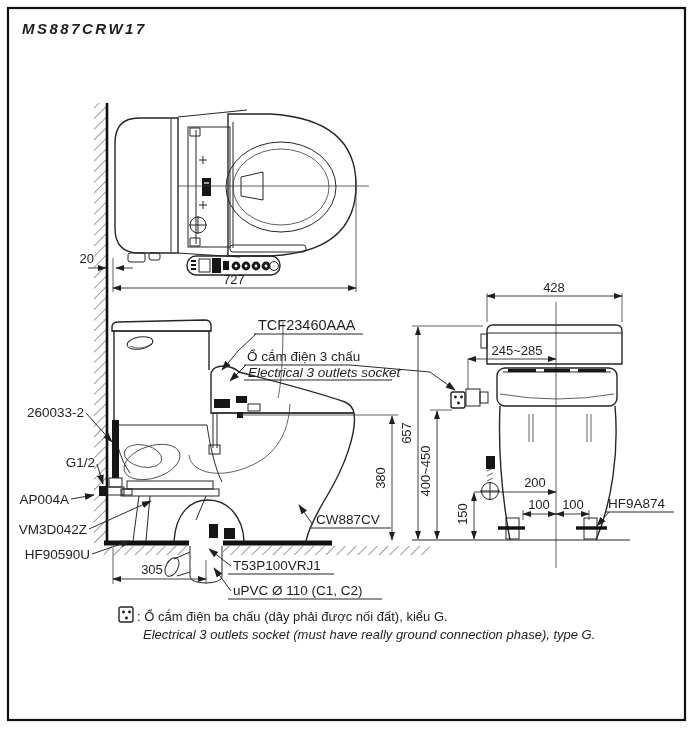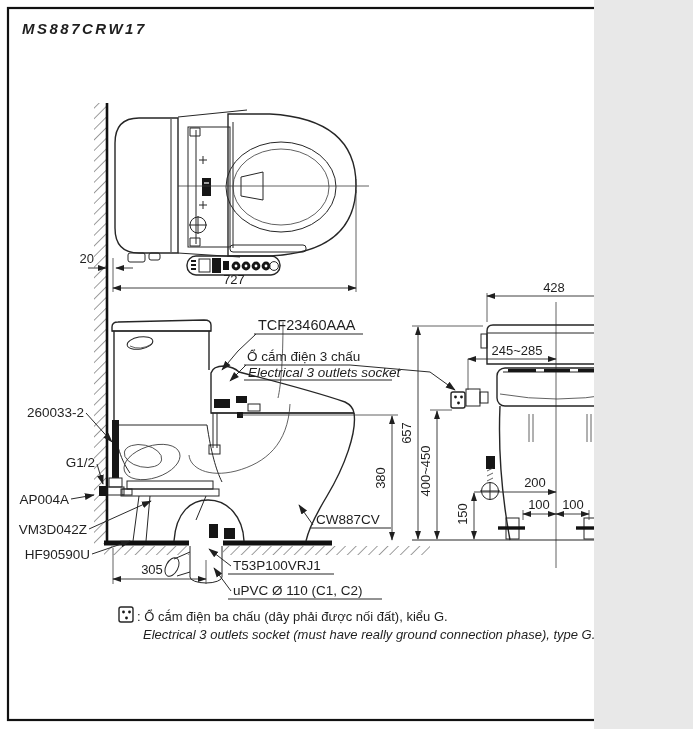--- a/index.html
+++ b/index.html
@@ -1,17 +1,17 @@
 <!DOCTYPE html>
 <html><head>
 <meta charset="utf-8">
 <style>
   html,body{margin:0;padding:0;background:#e8e8e8;}
   .stage{
-    position:relative;width:594px;height:729px;background:#ffffff;
+    position:relative;width:693px;height:729px;background:#ffffff;
     font-family:"Liberation Sans","DejaVu Sans",sans-serif;
     overflow:hidden;
   }
   svg{position:absolute;left:0;top:0;}
   svg text{fill:#1f1f1f;}
   .lbl{font-size:13.5px;}
   .lbl-sm{font-size:13px;}
   .dim{font-size:13px;}
   .title-t{font-size:15px;font-weight:bold;font-style:italic;letter-spacing:2.5px;}
   .it{font-style:italic;}

